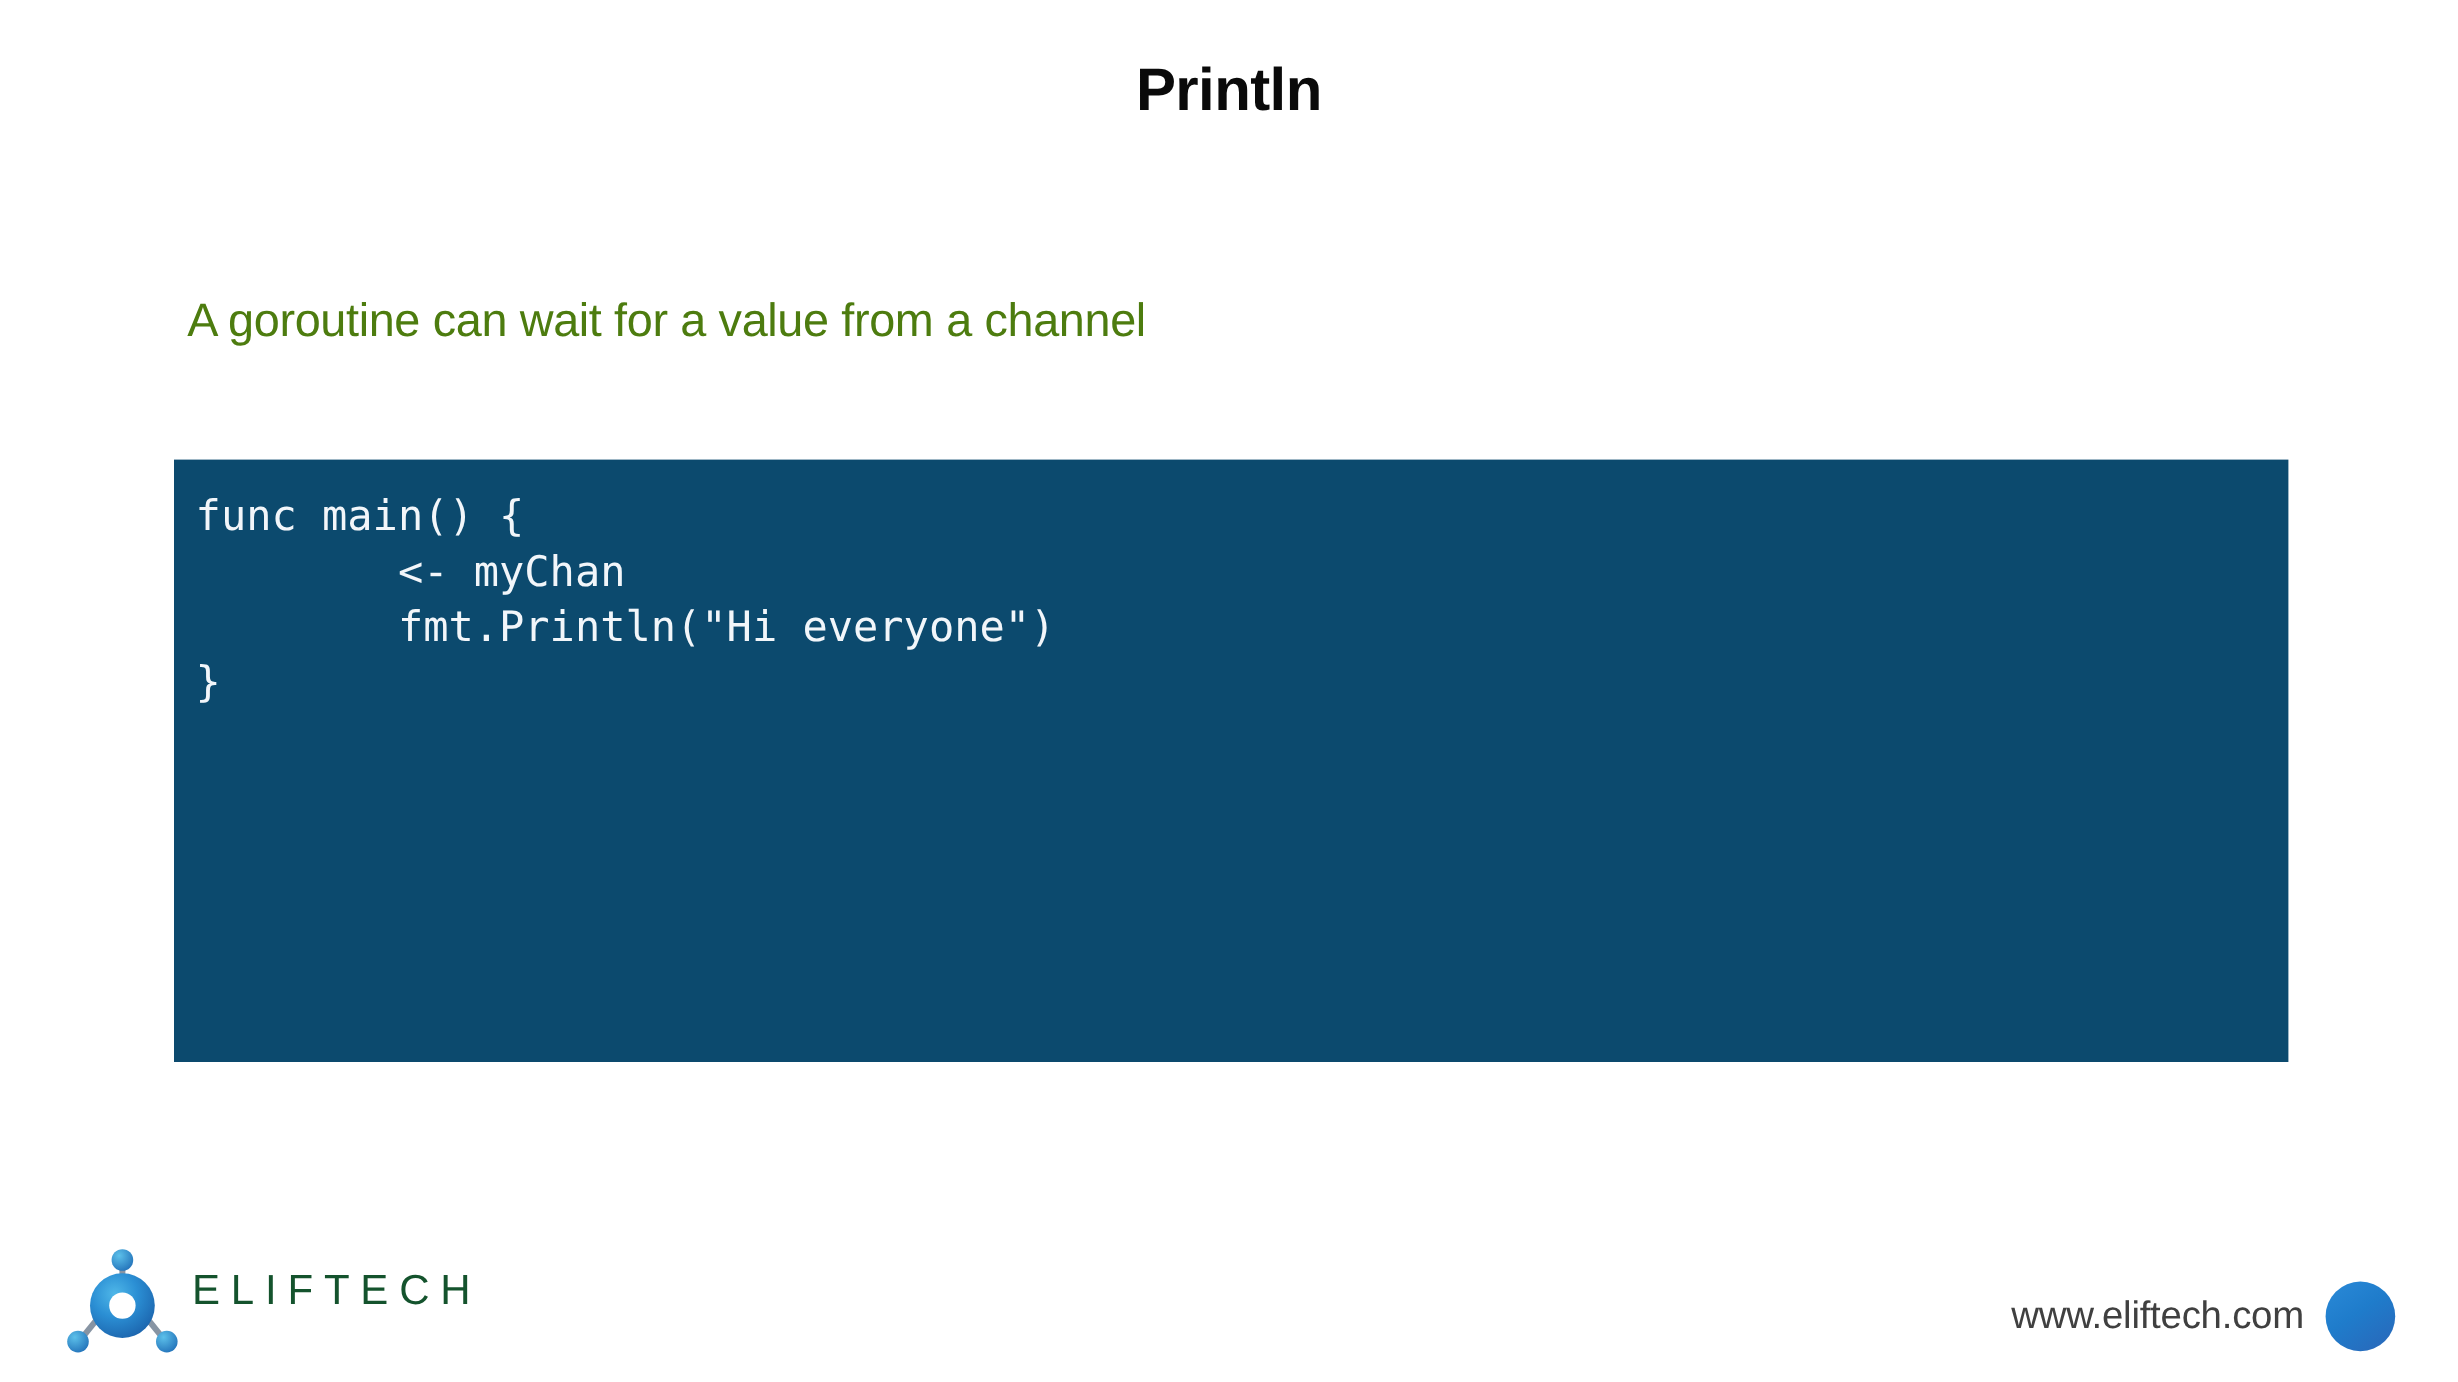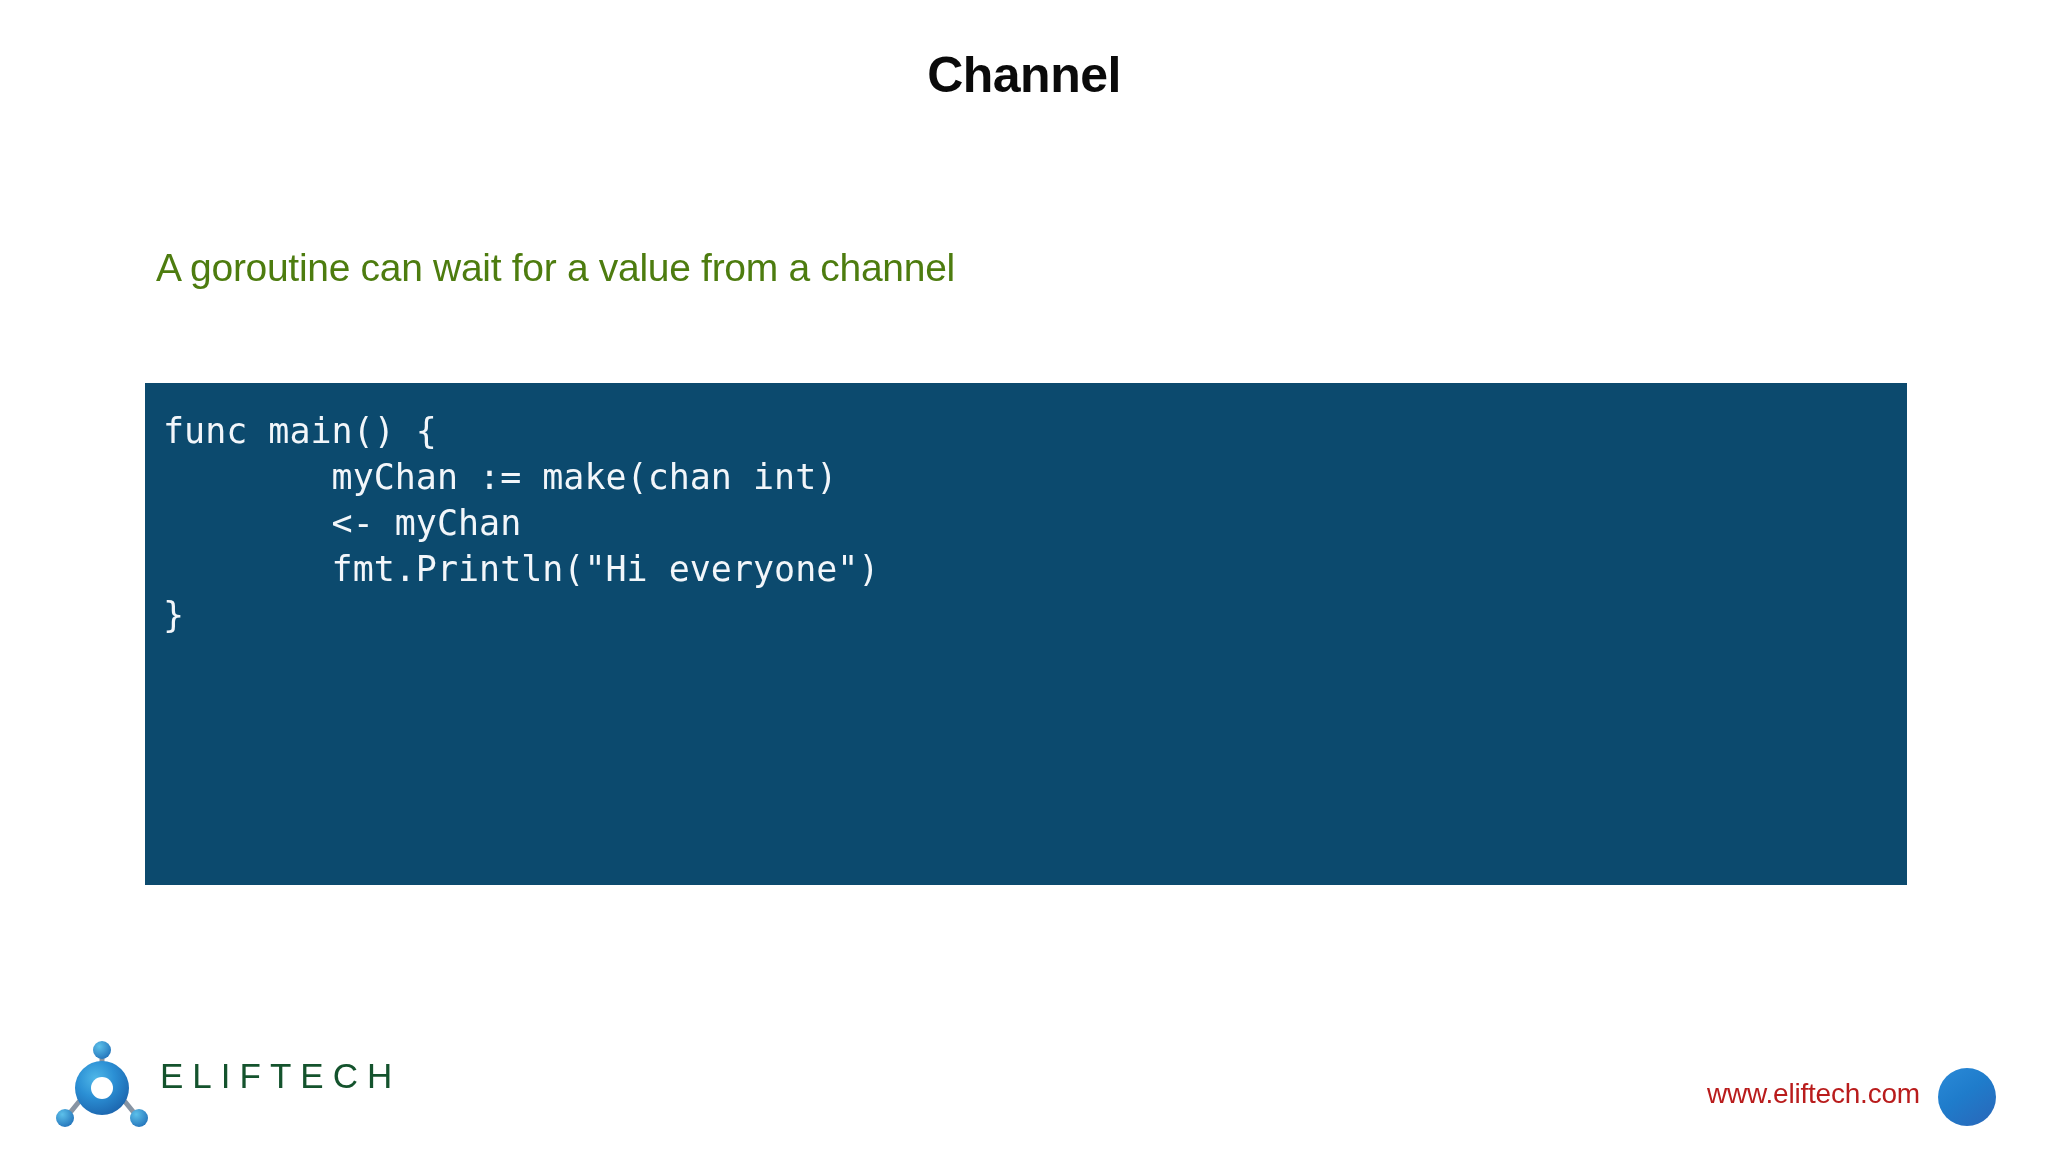--- a/index.html
+++ b/index.html
@@ -93,47 +93,46 @@
     color: #14532d;
     letter-spacing: 9px;
     line-height: 40px;
     white-space: nowrap;
   }
 
   .footer-url {
     position: absolute;
     right: 128px;
     top: 1078px;
-    font-size: 28px;
-    color: #b91c1c;
+    font-size: 32px;
+    color: #404040;
     letter-spacing: -0.2px;
     white-space: nowrap;
   }
   .footer-dot {
     position: absolute;
     left: 1938px;
     top: 1068px;
     width: 58px;
     height: 58px;
     border-radius: 50%;
     background: linear-gradient(145deg, #2a8ad8 0%, #1f7ccb 45%, #2a66b8 100%);
   }
 </style>
 </head>
 <body>
 
 <div class="slide">
 
-  <div class="slide-title">Channel</div>
+  <div class="slide-title">Println</div>
 
   <div class="body-text">A goroutine can wait for a value from a channel</div>
 
   <div class="code-block">
     <div class="code-line">func main() {</div>
-    <div class="code-line">        myChan := make(chan int)</div>
     <div class="code-line">        &lt;- myChan</div>
     <div class="code-line">        fmt.Println("Hi everyone")</div>
     <div class="code-line">}</div>
   </div>
 
   <div class="footer-logo">
     <span class="logo-mark">
       <svg width="100" height="96" viewBox="0 0 100 96" xmlns="http://www.w3.org/2000/svg">
         <defs>
           <radialGradient id="ringGrad" cx="38%" cy="32%" r="78%">

